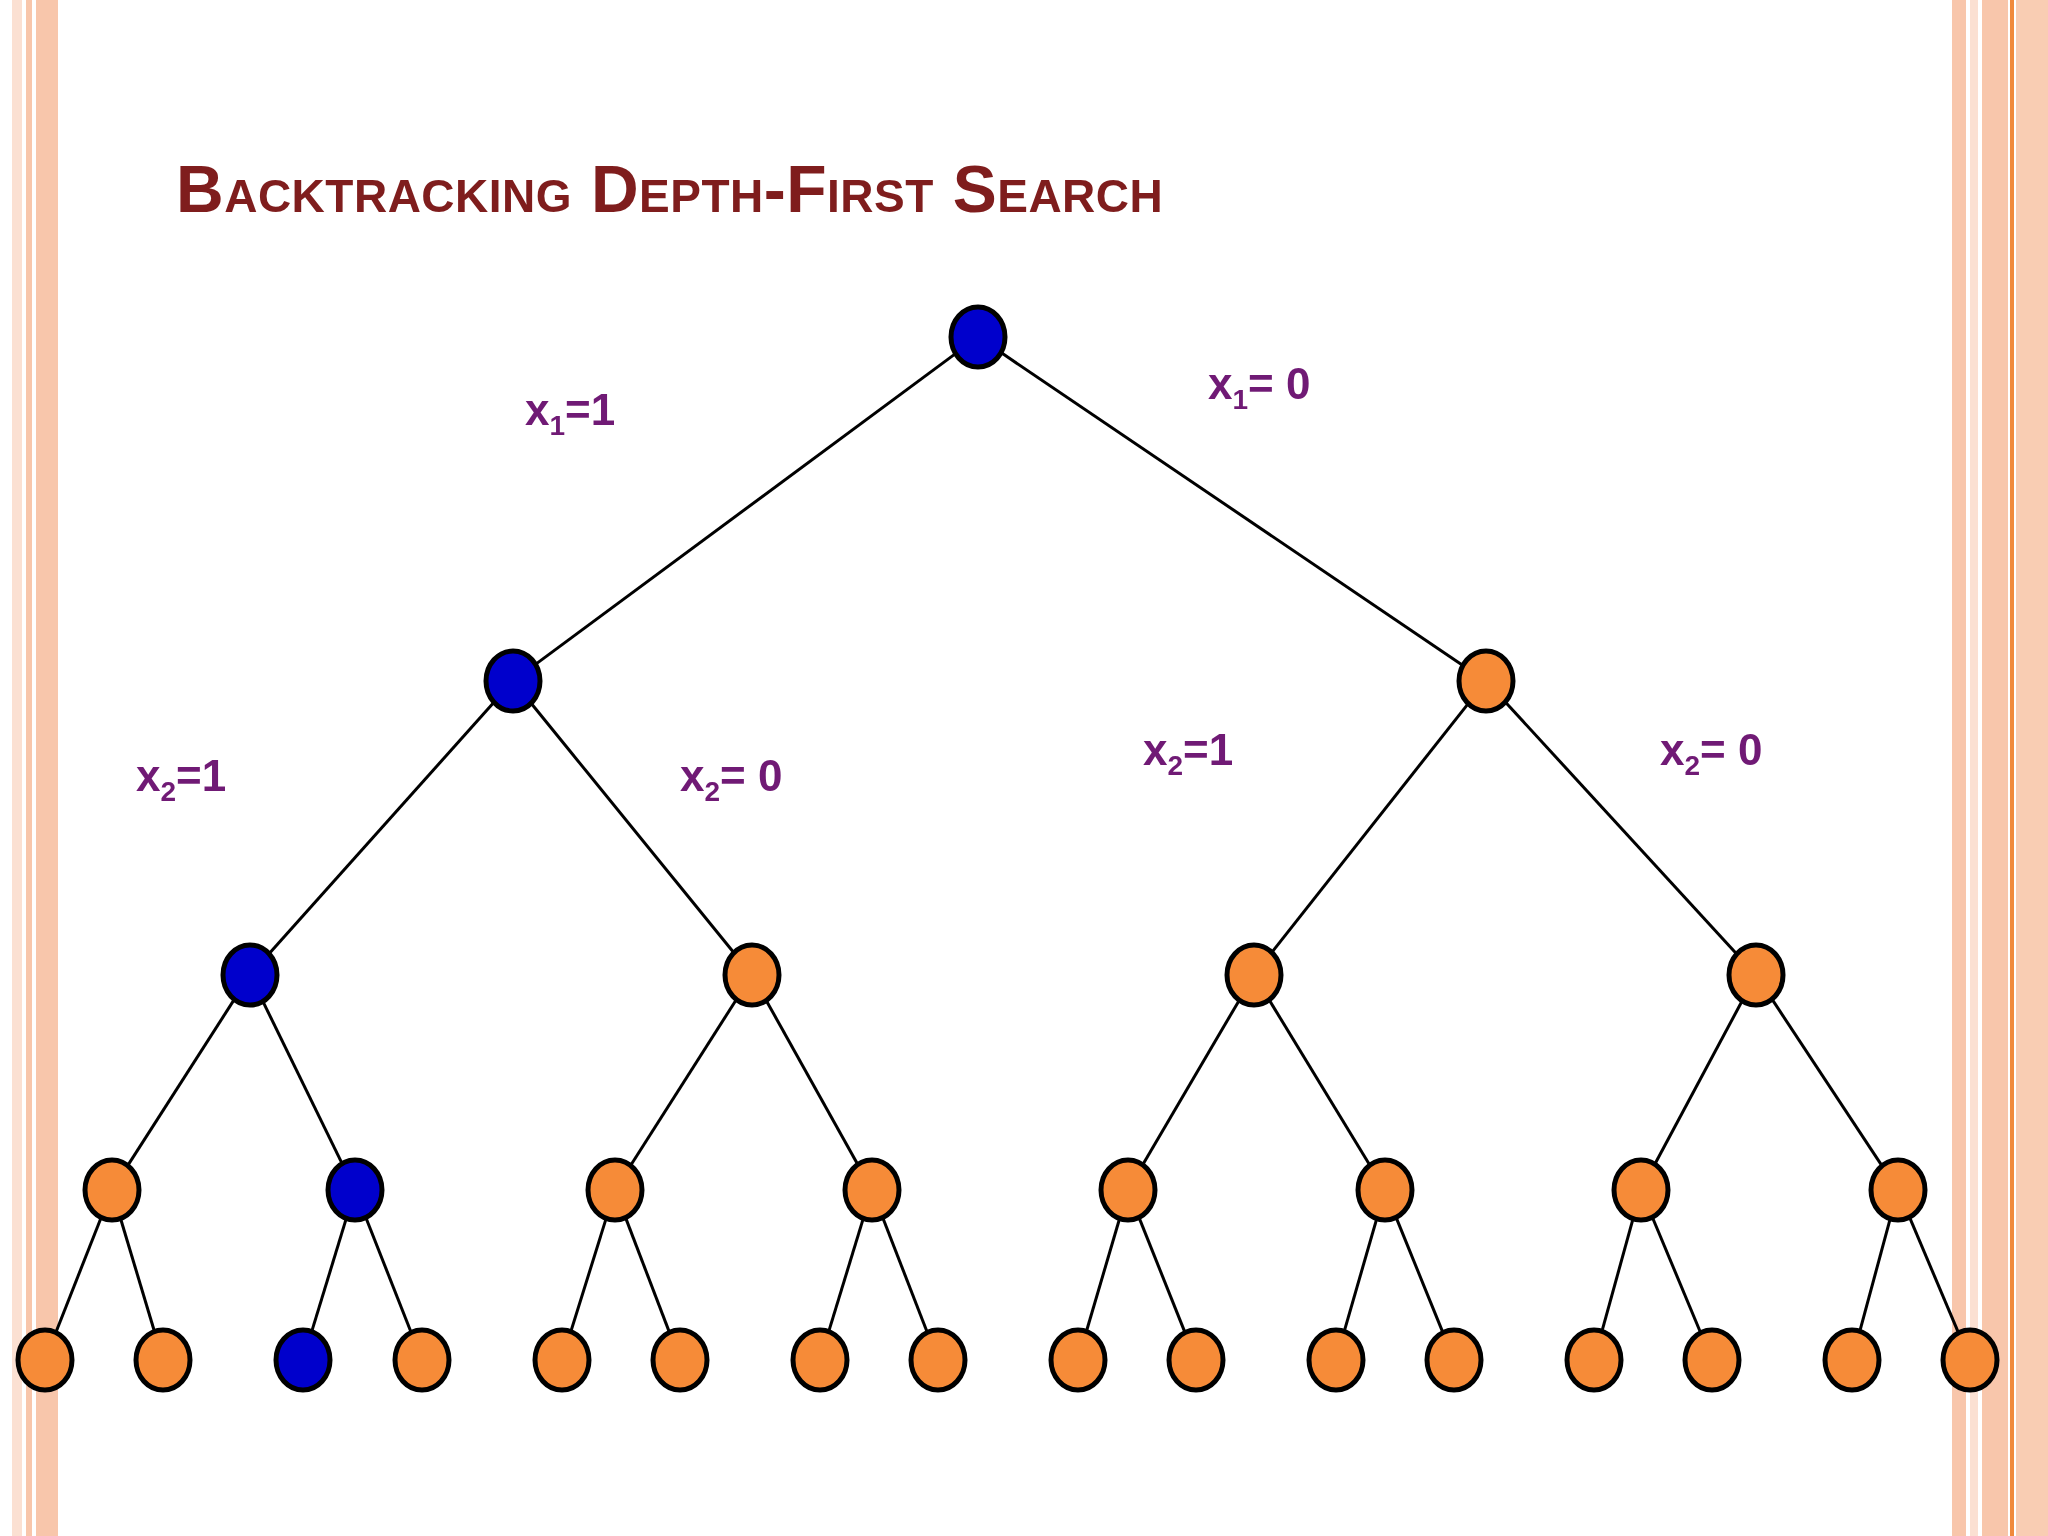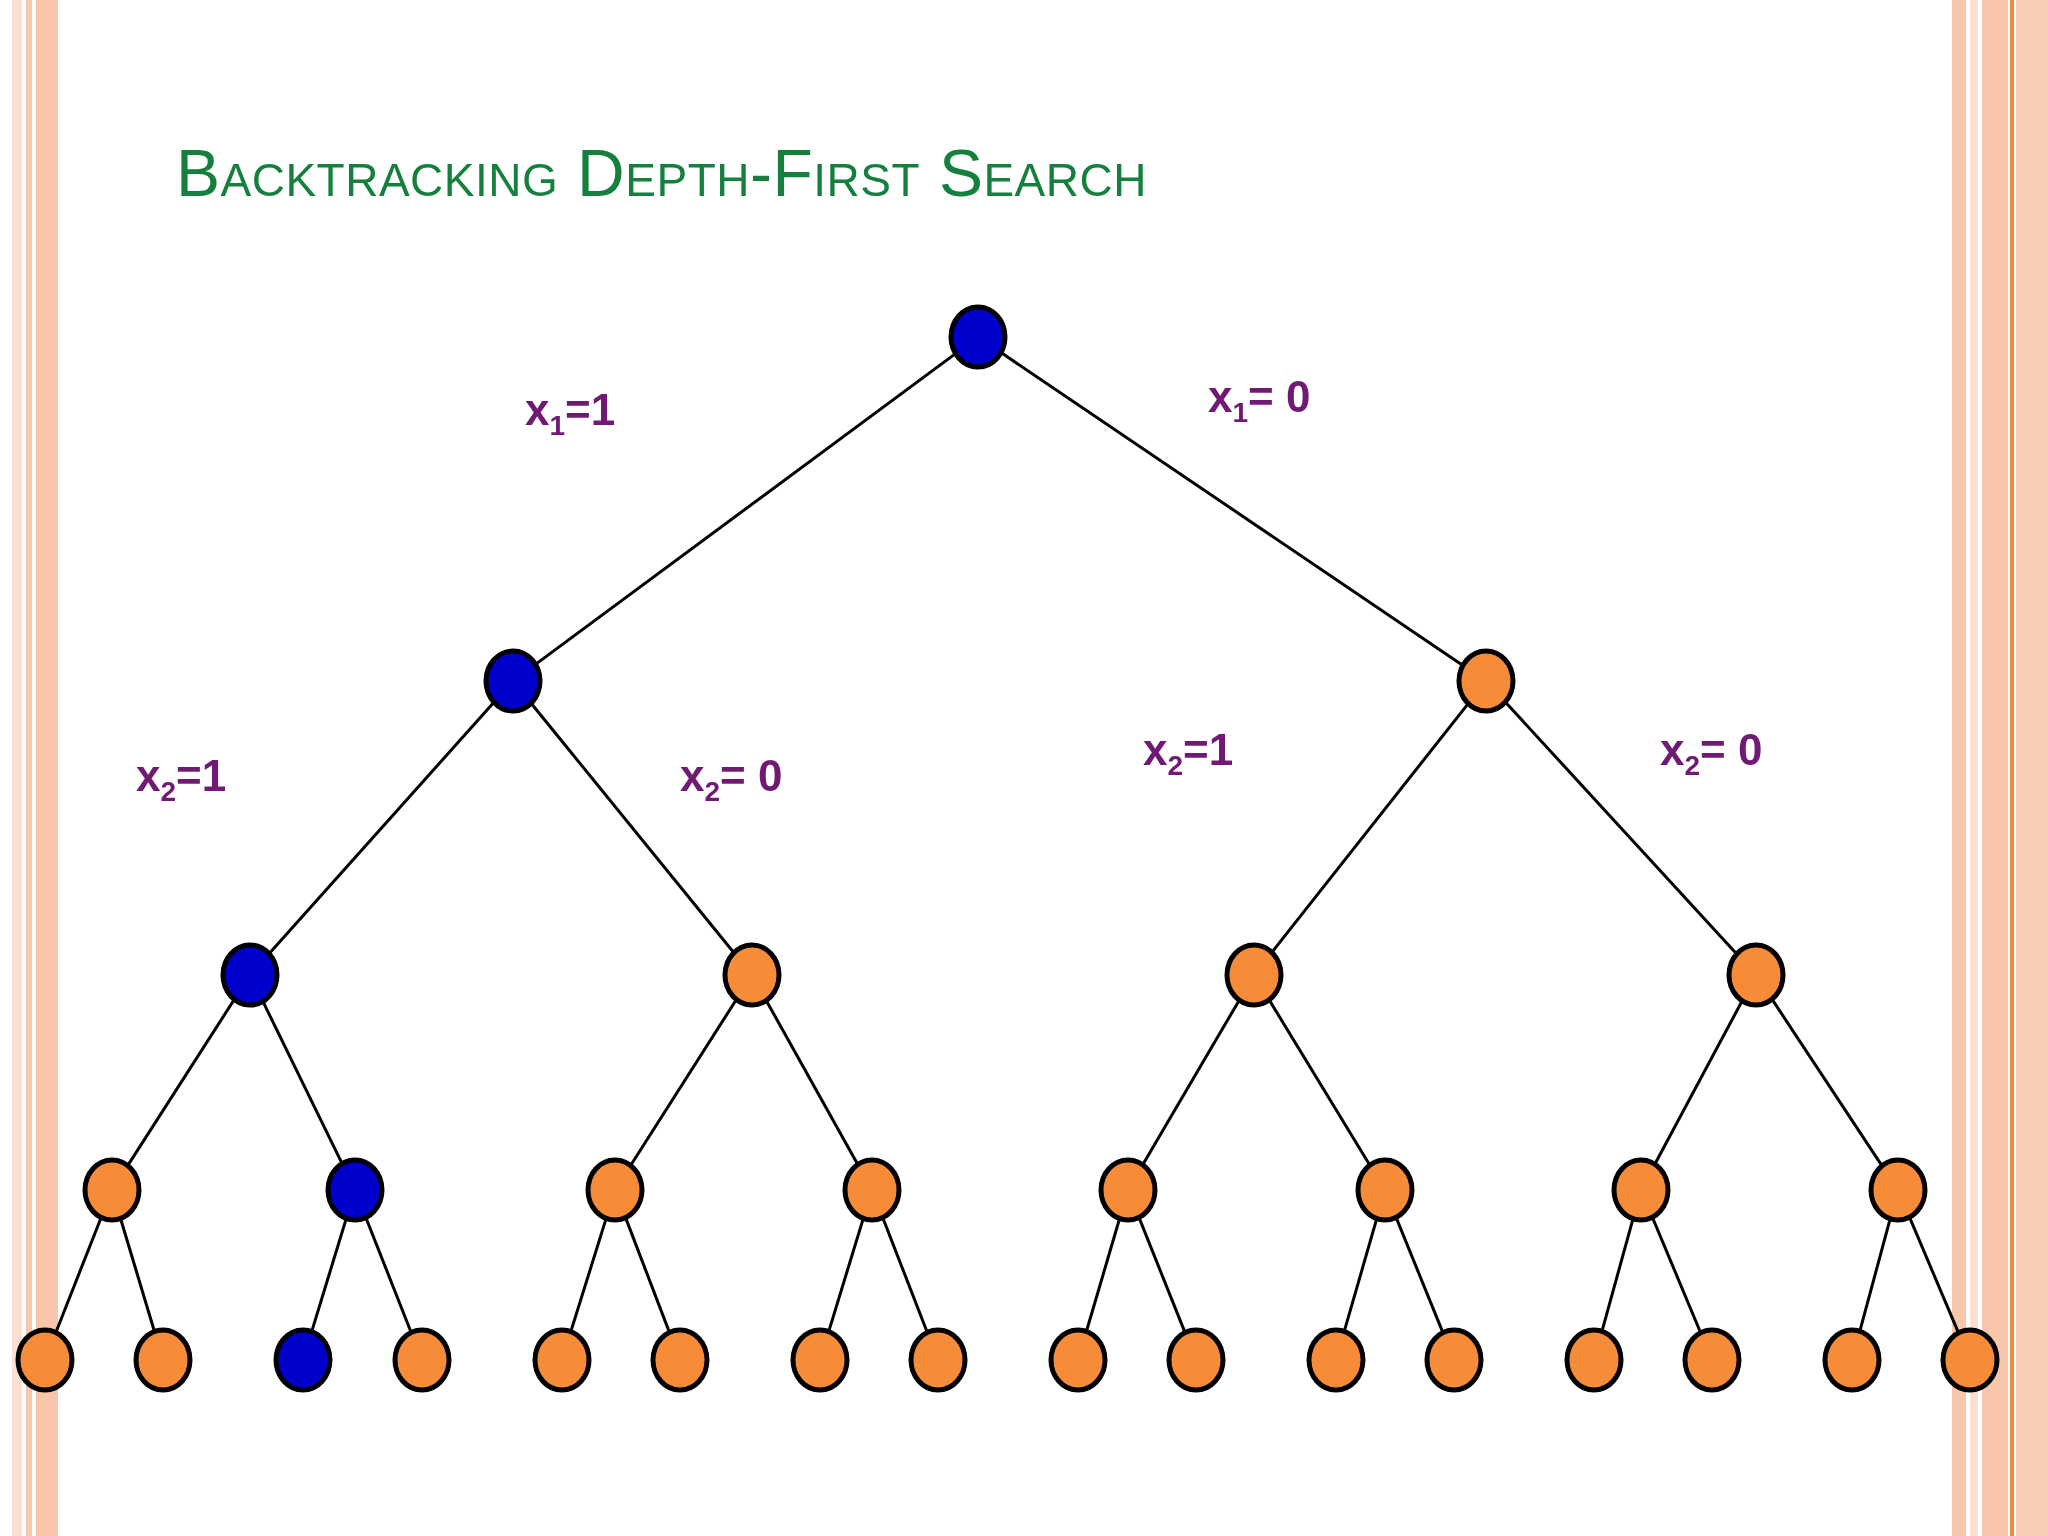--- a/index.html
+++ b/index.html
@@ -20,25 +20,25 @@
   .border-stripe {
     position: absolute;
     top: 0;
     bottom: 0;
   }
 
   
   #title {
     position: absolute;
     left: 176px;
-    top: 140px;
+    top: 156px;
     width: 1600px;
-    color: #15803d;
+    color: #7f1d1d;
     font-size: 66px;
-    font-weight: 400;
+    font-weight: 700;
     letter-spacing: 0.5px;
     font-variant: small-caps;
     text-transform: capitalize;
     white-space: nowrap;
     line-height: 1;
   }
 
   
   #tree {
     position: absolute;
@@ -162,21 +162,21 @@
         <ellipse cx="1454" cy="1360" rx="27" ry="30" fill="#F68B38" stroke="#000000" stroke-width="5"></ellipse>
         <ellipse cx="1594" cy="1360" rx="27" ry="30" fill="#F68B38" stroke="#000000" stroke-width="5"></ellipse>
         <ellipse cx="1712" cy="1360" rx="27" ry="30" fill="#F68B38" stroke="#000000" stroke-width="5"></ellipse>
         <ellipse cx="1852" cy="1360" rx="27" ry="30" fill="#F68B38" stroke="#000000" stroke-width="5"></ellipse>
         <ellipse cx="1970" cy="1360" rx="27" ry="30" fill="#F68B38" stroke="#000000" stroke-width="5"></ellipse>
       </g>
   </svg>
 
   <div id="labels-layer">
       <div class="edge-label" style="left: 525px; top: 388px;"><span>x</span><sub>1</sub><span>=1</span></div>
-      <div class="edge-label" style="left: 1208px; top: 375px;"><span>x</span><sub>1</sub><span>= 0</span></div>
+      <div class="edge-label" style="left: 1208px; top: 362px;"><span>x</span><sub>1</sub><span>= 0</span></div>
       <div class="edge-label" style="left: 136px; top: 754px;"><span>x</span><sub>2</sub><span>=1</span></div>
       <div class="edge-label" style="left: 680px; top: 754px;"><span>x</span><sub>2</sub><span>= 0</span></div>
       <div class="edge-label" style="left: 1143px; top: 728px;"><span>x</span><sub>2</sub><span>=1</span></div>
       <div class="edge-label" style="left: 1660px; top: 728px;"><span>x</span><sub>2</sub><span>= 0</span></div>
     </div>
 
 
 </div>
 
 </body></html>

